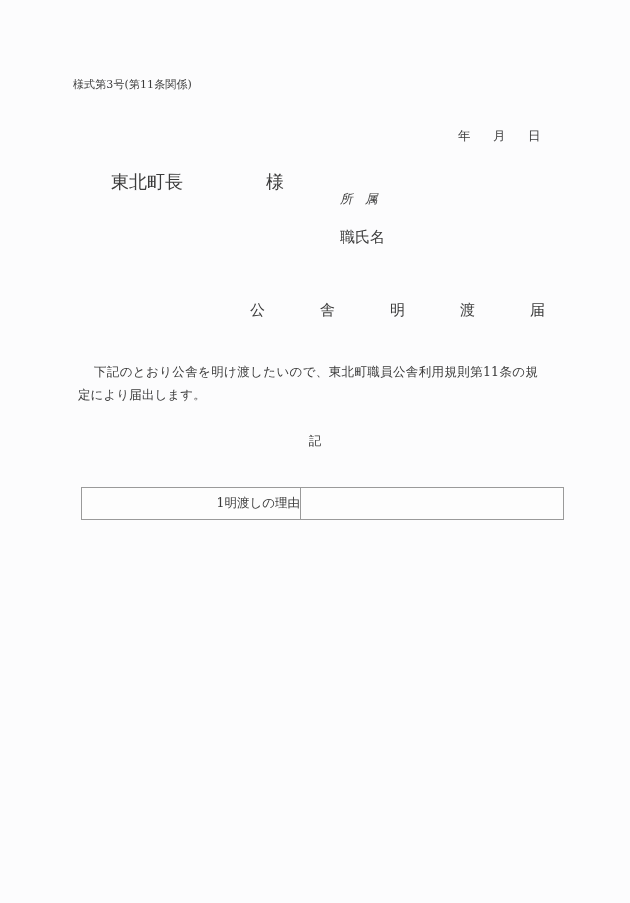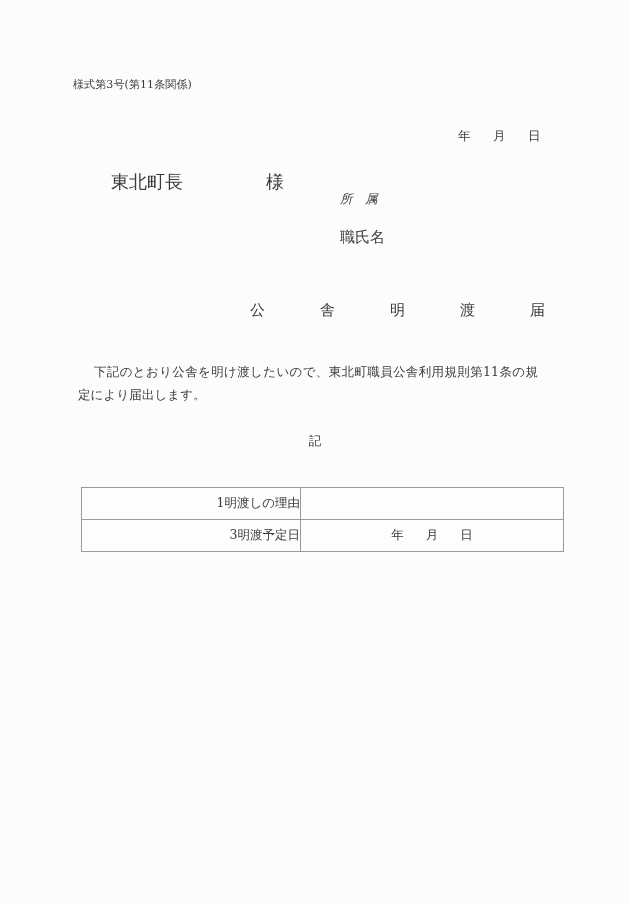--- a/index.html
+++ b/index.html
@@ -165,20 +165,16 @@
   <div class="body-text">下記のとおり公舎を明け渡したいので、東北町職員公舎利用規則第11条の規定により届出します。</div>
 
   <div class="ki-marker">記</div>
 
   <table class="form-table">
     <tbody>
       <tr>
         <td class="label-cell"><span class="num">1</span><span>明渡しの理由</span></td>
         <td class="value-cell"></td>
       </tr>
-      <tr>
-        <td class="label-cell"><span class="num">3</span><span>明渡予定日</span></td>
-        <td class="value-cell"><span>年</span><span class="gap"></span><span>月</span><span class="gap"></span><span>日</span></td>
-      </tr>
     </tbody>
   </table>
 
 </div>
 
 </body></html>

